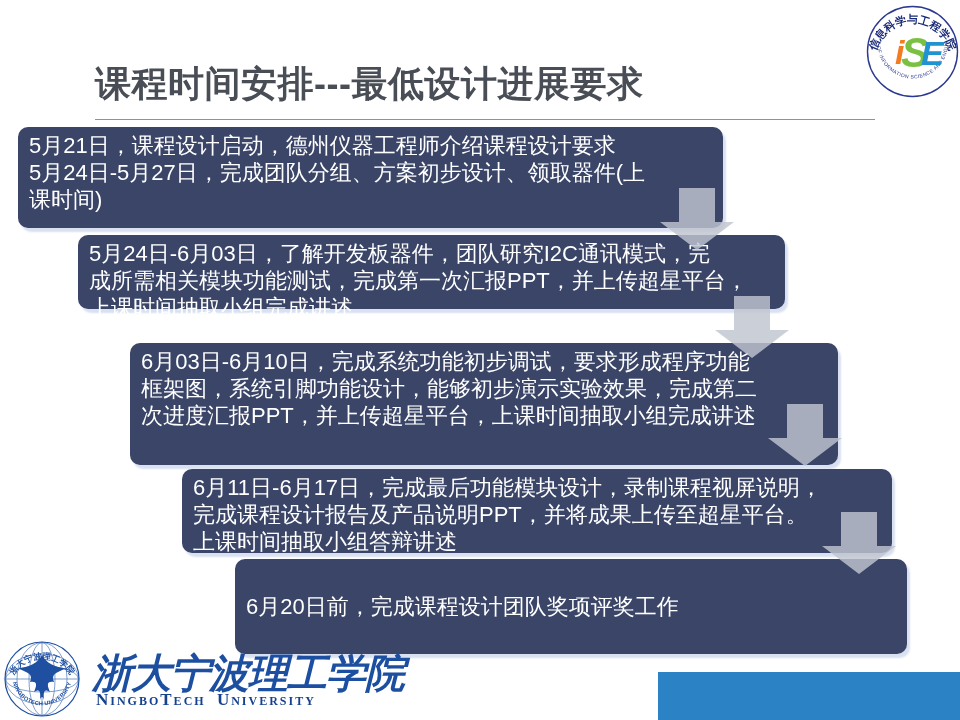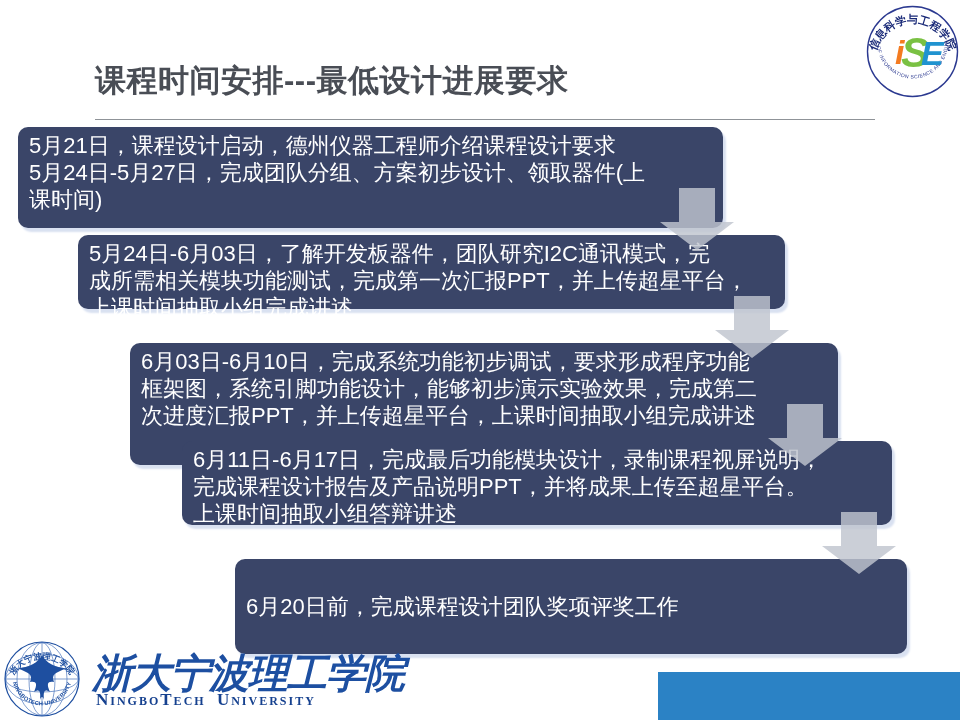--- a/index.html
+++ b/index.html
@@ -2,37 +2,37 @@
 <html><head>
 <meta charset="utf-8">
 <style>
   html,body{margin:0;padding:0;background:#fff;}
   .slide{
     position:relative;width:960px;height:720px;background:#ffffff;overflow:hidden;
     font-family:"Liberation Sans","DejaVu Sans",sans-serif;
   }
   .title{
     position:absolute;left:95px;top:60px;width:790px;height:46px;
-    font-size:31px;font-weight:600;color:#494d55;letter-spacing:0.5px;
+    font-size:36px;font-weight:600;color:#494d55;letter-spacing:0.5px;
     white-space:nowrap;
   }
   .title-rule{
     position:absolute;left:95px;top:119px;width:780px;height:1px;background:#8f9398;
   }
   
   .box{
     position:absolute;background:#3a4568;color:#ffffff;border-radius:10px;
     box-shadow:3px 4px 2px #d9e1f1;
     font-size:22px;line-height:27px;padding:5px 10px 5px 11px;
     white-space:pre-line;box-sizing:border-box;
   }
   .b1{left:18px; top:127px; width:705px; height:101px;}
   .b2{left:78px; top:235px; width:707px; height:74px;}
   .b3{left:130px;top:343px; width:708px; height:122px;}
-  .b4{left:182px;top:441px; width:710px; height:84px;}
+  .b4{left:182px;top:469px; width:710px; height:84px;}
   .b5{left:235px;top:559px; width:672px; height:95px; display:flex;align-items:center;}
   
   .arrow{position:absolute;width:74px;height:62px;}
   .a1{left:660px;top:188px;}
   .a2{left:715px;top:296px;}
   .a3{left:768px;top:404px;}
   .a4{left:822px;top:512px;}
   
   .badge{position:absolute;left:864px;top:3px;width:97px;height:97px;}
   

